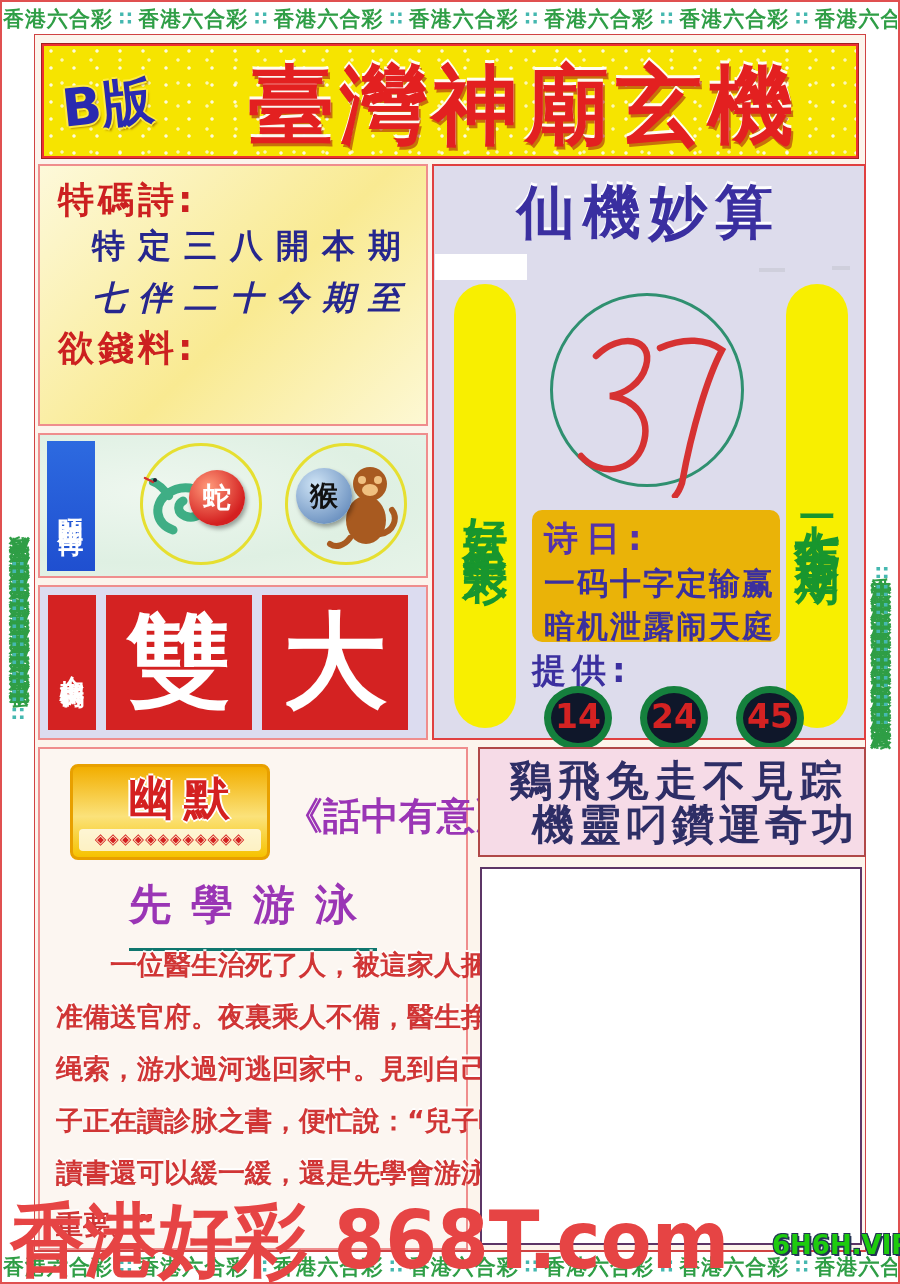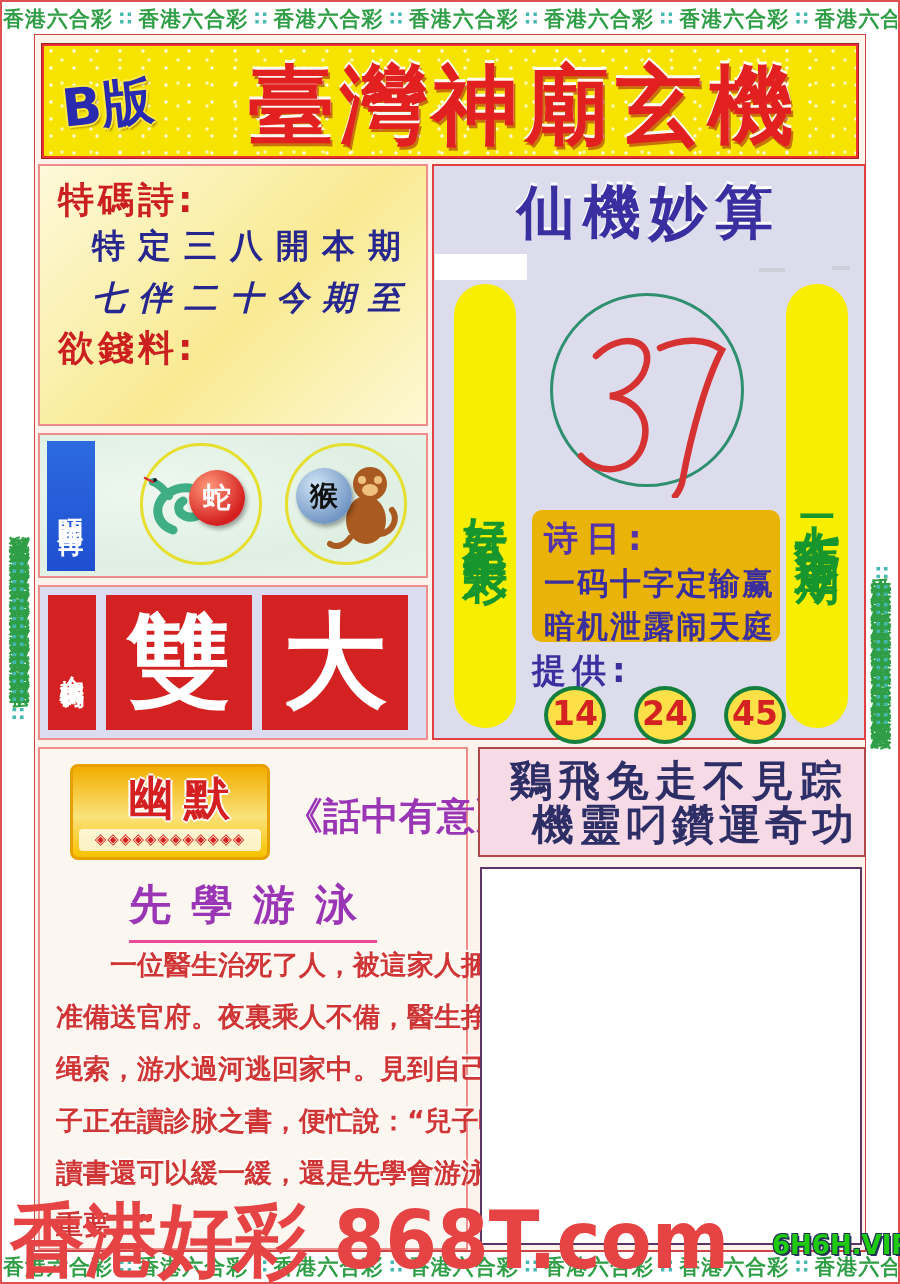--- a/index.html
+++ b/index.html
@@ -73,35 +73,35 @@
      writing-mode:vertical-rl;text-orientation:upright;text-align:center;
      color:#18962e;font-weight:bold;font-size:45px;letter-spacing:7px;line-height:62px;}
   .ybar-left{left:20px;} .ybar-right{left:352px;}
   .ocircle{left:116px;top:127px;width:194px;height:194px;border:3px solid #2f9070;border-radius:50%;}
   .osvg{left:120px;top:152px;}
   .shiri-box{left:98px;top:344px;width:248px;height:132px;background:#eab308;border-radius:10px;padding:6px 12px;}
   .shiri-label{font-size:34px;font-weight:bold;color:#5533aa;letter-spacing:8px;}
   .shiri-line{font-size:31px;font-weight:bold;color:#3b2f9f;letter-spacing:2px;line-height:43px;white-space:nowrap;}
   .provide-label{left:98px;top:482px;font-size:34px;font-weight:bold;color:#3b2f9f;letter-spacing:6px;}
   .num-row{left:110px;top:520px;width:260px;display:flex;gap:28px;}
-  .num-circle{width:54px;height:50px;border:4px solid #15803d;border-radius:50%;background:#fde047;
+  .num-circle{width:54px;height:50px;border:7px solid #15803d;border-radius:50%;background:#0f172a;
      color:#d42222;font-size:33px;font-weight:bold;text-align:center;line-height:48px;}
 
   
   .humor-panel{left:38px;top:747px;width:430px;height:503px;border:2px solid #ef8d8d;background:#fcf6f1;}
   .gold-badge{left:30px;top:15px;width:200px;height:96px;border:3px solid #e8a000;border-radius:8px;
      background:linear-gradient(180deg,#f2ae00 0%,#fbe27a 55%,#f6c200 100%);text-align:center;}
   .gold-badge .word{font-size:46px;font-weight:bold;color:#d42020;letter-spacing:10px;line-height:62px;
      text-shadow:-2px 0 #fff,2px 0 #fff,0 -2px #fff,0 2px #fff;margin-left:28px;}
   .gold-badge .diamonds{font-size:15px;color:#d42020;letter-spacing:1px;line-height:20px;
      background:rgba(255,255,255,.75);margin:0 6px;border-radius:4px;overflow:hidden;height:22px;}
   .humor-sub{left:245px;top:42px;font-size:38px;font-weight:bold;color:#9a35b5;white-space:nowrap;}
   .story-title{left:0;top:128px;width:100%;text-align:center;}
   .story-title span{font-size:42px;font-weight:bold;color:#9a35b5;letter-spacing:20px;
-     border-bottom:3px solid #ec4899;padding-bottom:11px;}
+     border-bottom:3px solid #0f766e;padding-bottom:19px;}
   .joke{left:16px;top:190px;width:404px;}
   .joke div{font-size:27px;font-weight:bold;color:#d03535;line-height:52px;white-space:nowrap;
      text-shadow:0 -2px 0 rgba(255,255,255,.9);}
   .joke div:first-child{padding-left:54px;}
 
   
   .callig-panel{left:478px;top:747px;width:388px;height:110px;border:2px solid #b04848;background:#f6dbe7;
      font-family:"DejaVu Serif",serif;}
   .callig-row{position:absolute;left:0;width:100%;display:flex;justify-content:space-between;
      color:#2e2e66;font-weight:bold;font-size:42px;}

